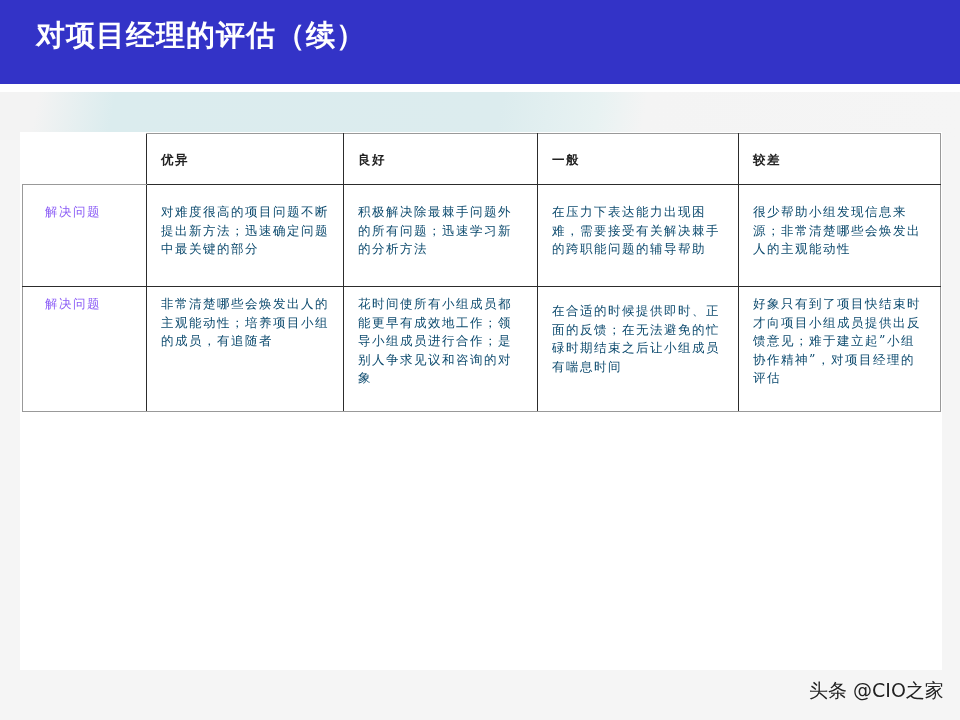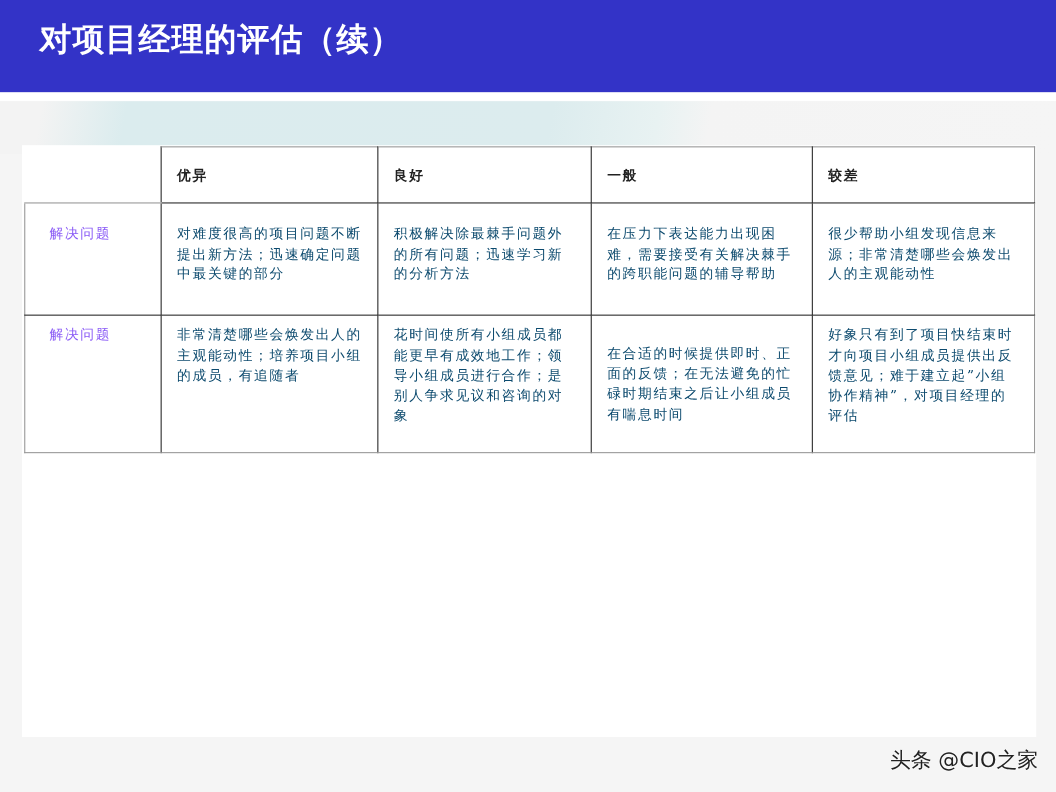--- a/index.html
+++ b/index.html
@@ -83,19 +83,19 @@
     <td class="rowhead">解决问题</td>
     <td class="c">对难度很高的项目问题不断提出新方法；迅速确定问题中最关键的部分</td>
     <td class="c">积极解决除最棘手问题外的所有问题；迅速学习新的分析方法</td>
     <td class="c">在压力下表达能力出现困难，需要接受有关解决棘手的跨职能问题的辅导帮助</td>
     <td class="c last">很少帮助小组发现信息来源；非常清楚哪些会焕发出人的主观能动性</td>
   </tr>
   <tr class="lastrow" style="height:125px">
     <td class="rowhead" style="padding-top:8px">解决问题</td>
     <td class="c" style="padding-top:8px">非常清楚哪些会焕发出人的主观能动性；培养项目小组的成员，有追随者</td>
     <td class="c" style="padding-top:8px">花时间使所有小组成员都能更早有成效地工作；领导小组成员进行合作；是别人争求见议和咨询的对象</td>
-    <td class="c" style="padding-top:25px">在合适的时候提供即时、正面的反馈；在无法避免的忙碌时期结束之后让小组成员有喘息时间</td>
+    <td class="c" style="padding-top:15px">在合适的时候提供即时、正面的反馈；在无法避免的忙碌时期结束之后让小组成员有喘息时间</td>
     <td class="c last" style="padding-top:8px">好象只有到了项目快结束时才向项目小组成员提供出反馈意见；难于建立起”小组协作精神”，对项目经理的评估</td>
   </tr>
 </tbody>
   </table>
 
 <div class="watermark">头条 @CIO之家</div>
 
 </body></html>

